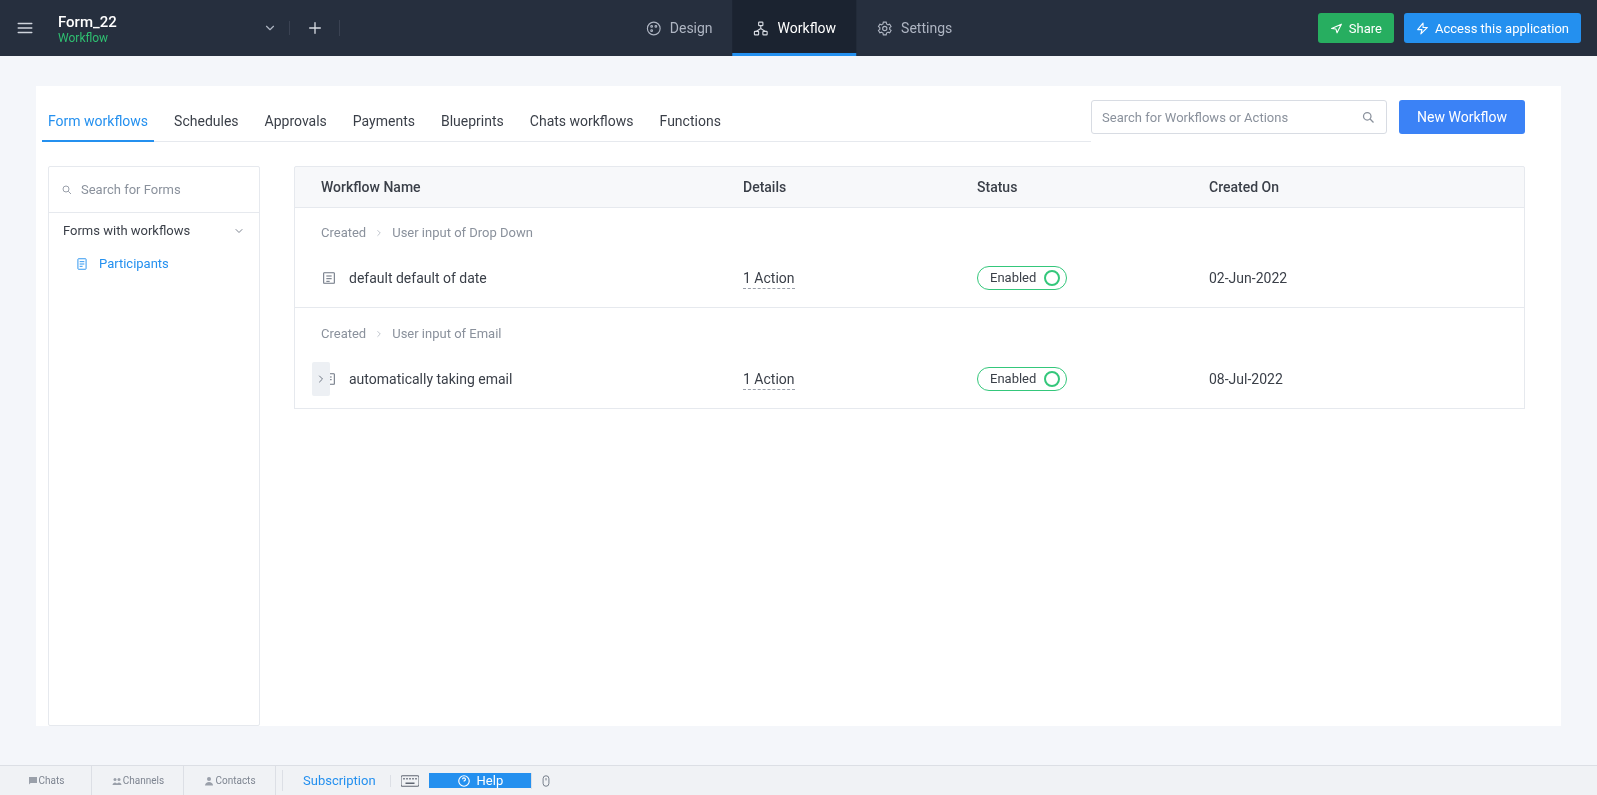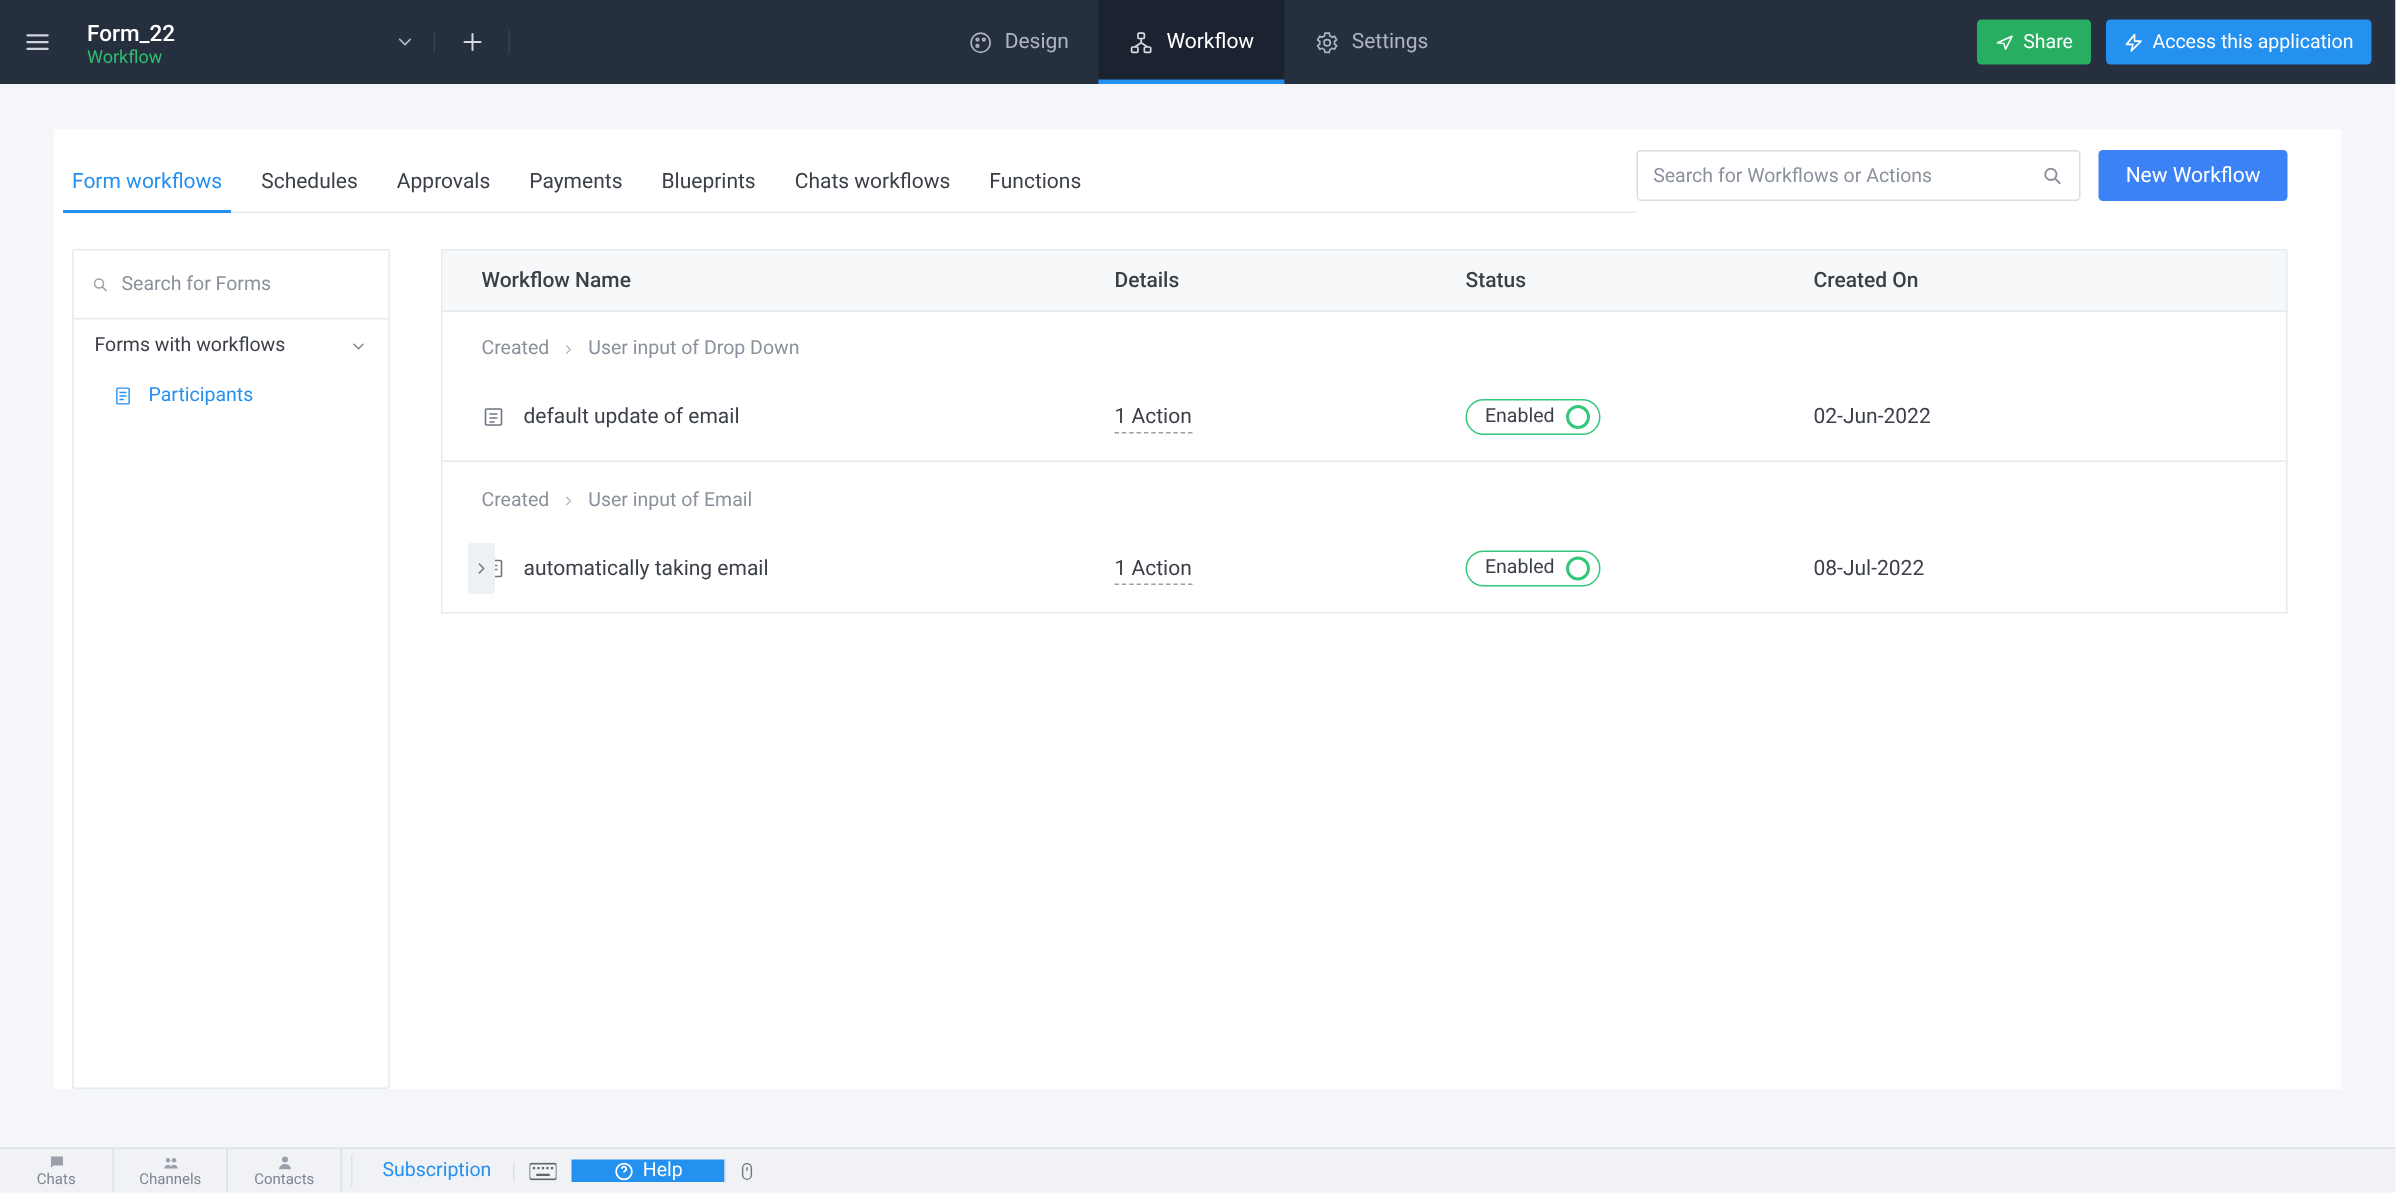--- a/index.html
+++ b/index.html
@@ -79,21 +79,21 @@
   .wf-row .col-name { display:flex; align-items:center; gap:12px; }
   .wf-row .col-name svg { width:16px; height:16px; stroke:#6e7683; fill:none; }
   .wf-row .col-details span { border-bottom:1px dashed #9aa0aa; padding-bottom:2px; cursor:pointer; }
   .status-pill { display:inline-flex; align-items:center; gap:8px; border:1px solid #34c77b; border-radius:14px; padding:3px 6px 3px 12px; font-size:13px; color:#3a3f48; }
   .status-pill .dot { width:16px; height:16px; border-radius:50%; border:2px solid #34c77b; }
   .wf-row { height:60px; }
   .wf-group-crumb.first { border-top:none; margin-top:-1px; }
 
   
   .bottombar { height:30px; background:#f0f2f5; border-top:1px solid #dcdfe5; display:flex; align-items:stretch; font-size:11px; color:#7e8591; }
-  .bb-item { display:flex; flex-direction:column; align-items:center; justify-content:center; width:76px; border-right:1px solid #dcdfe5; cursor:pointer; }
+  .bb-item { display:flex; align-items:center; justify-content:center; width:92px; border-right:1px solid #dcdfe5; cursor:pointer; }
   .bb-item svg { width:12px; height:12px; fill:#9aa0aa; }
   .bb-item span { font-size:10px; line-height:10px; margin-top:1px; }
   .bb-sep { width:1px; background:#dcdfe5; margin:4px 6px; }
   .bb-chat { flex:1; display:flex; align-items:center; padding-left:12px; color:#8a919c; font-size:13px; }
   .bb-right { display:flex; align-items:center; gap:0; }
   .bb-link { padding:0 14px; display:flex; align-items:center; height:100%; font-size:13px; color:#2490ef; cursor:pointer; }
   .bb-kbd  { padding:0 10px; display:flex; align-items:center; border-left:1px solid #dcdfe5; cursor:pointer; }
   .bb-kbd svg { width:18px; height:12px; fill:#5f6672; }
   .bb-help { background:#2490ef; color:#fff; display:flex; align-items:center; gap:6px; padding:0 28px; font-size:13px; cursor:pointer; }
   .bb-help svg { width:14px; height:14px; stroke:#fff; fill:none; }
@@ -249,21 +249,21 @@
           <span>User input of Drop Down</span>
         </div>
         <div class="wf-row">
           <div class="col-name">
             <svg viewBox="0 0 24 24" stroke-width="1.6">
                 <rect x="4" y="4" width="16" height="16" rx="1"></rect>
                 <line x1="8" y1="9" x2="16" y2="9"></line>
                 <line x1="8" y1="13" x2="16" y2="13"></line>
                 <line x1="8" y1="17" x2="13" y2="17"></line>
               </svg>
-            <span>default update of email</span>
+            <span>default default of date</span>
           </div>
           <div class="col-details">
             <span>1 Action</span>
           </div>
           <div class="col-status">
             <span class="status-pill">
               <span>Enabled</span>
               <span class="dot"></span>
             </span>
           </div>

